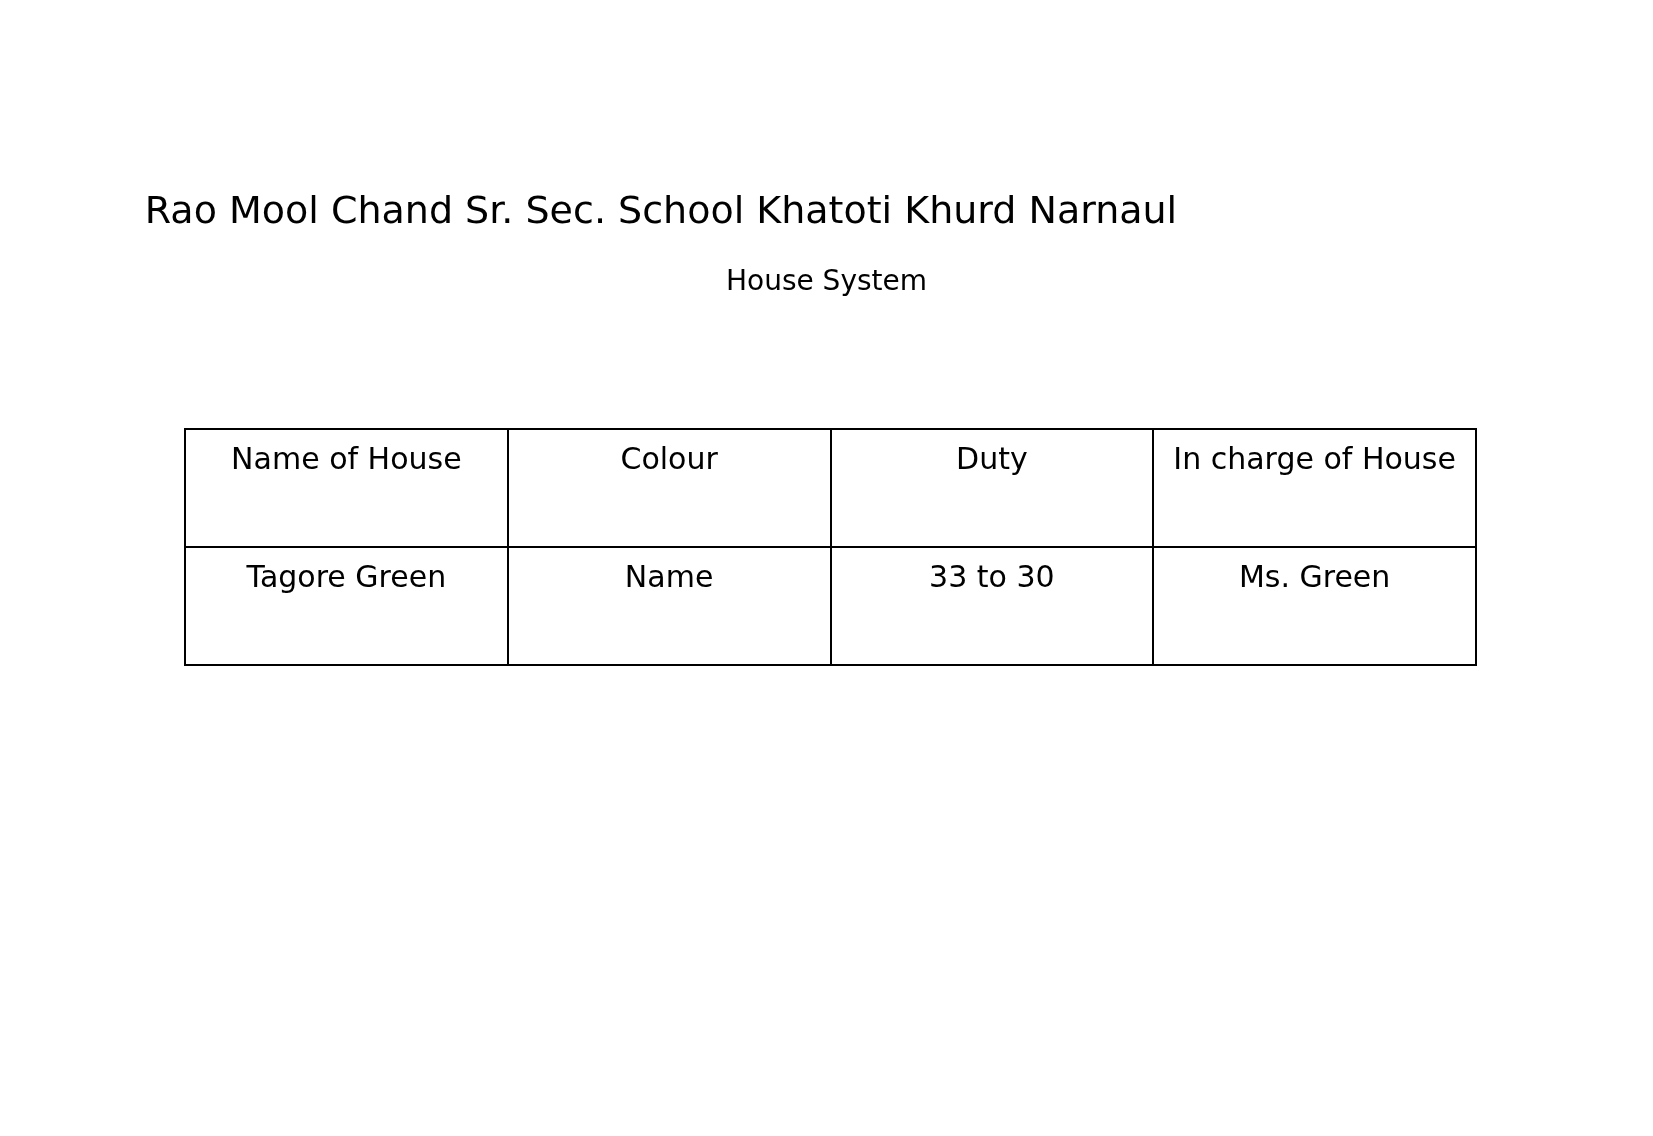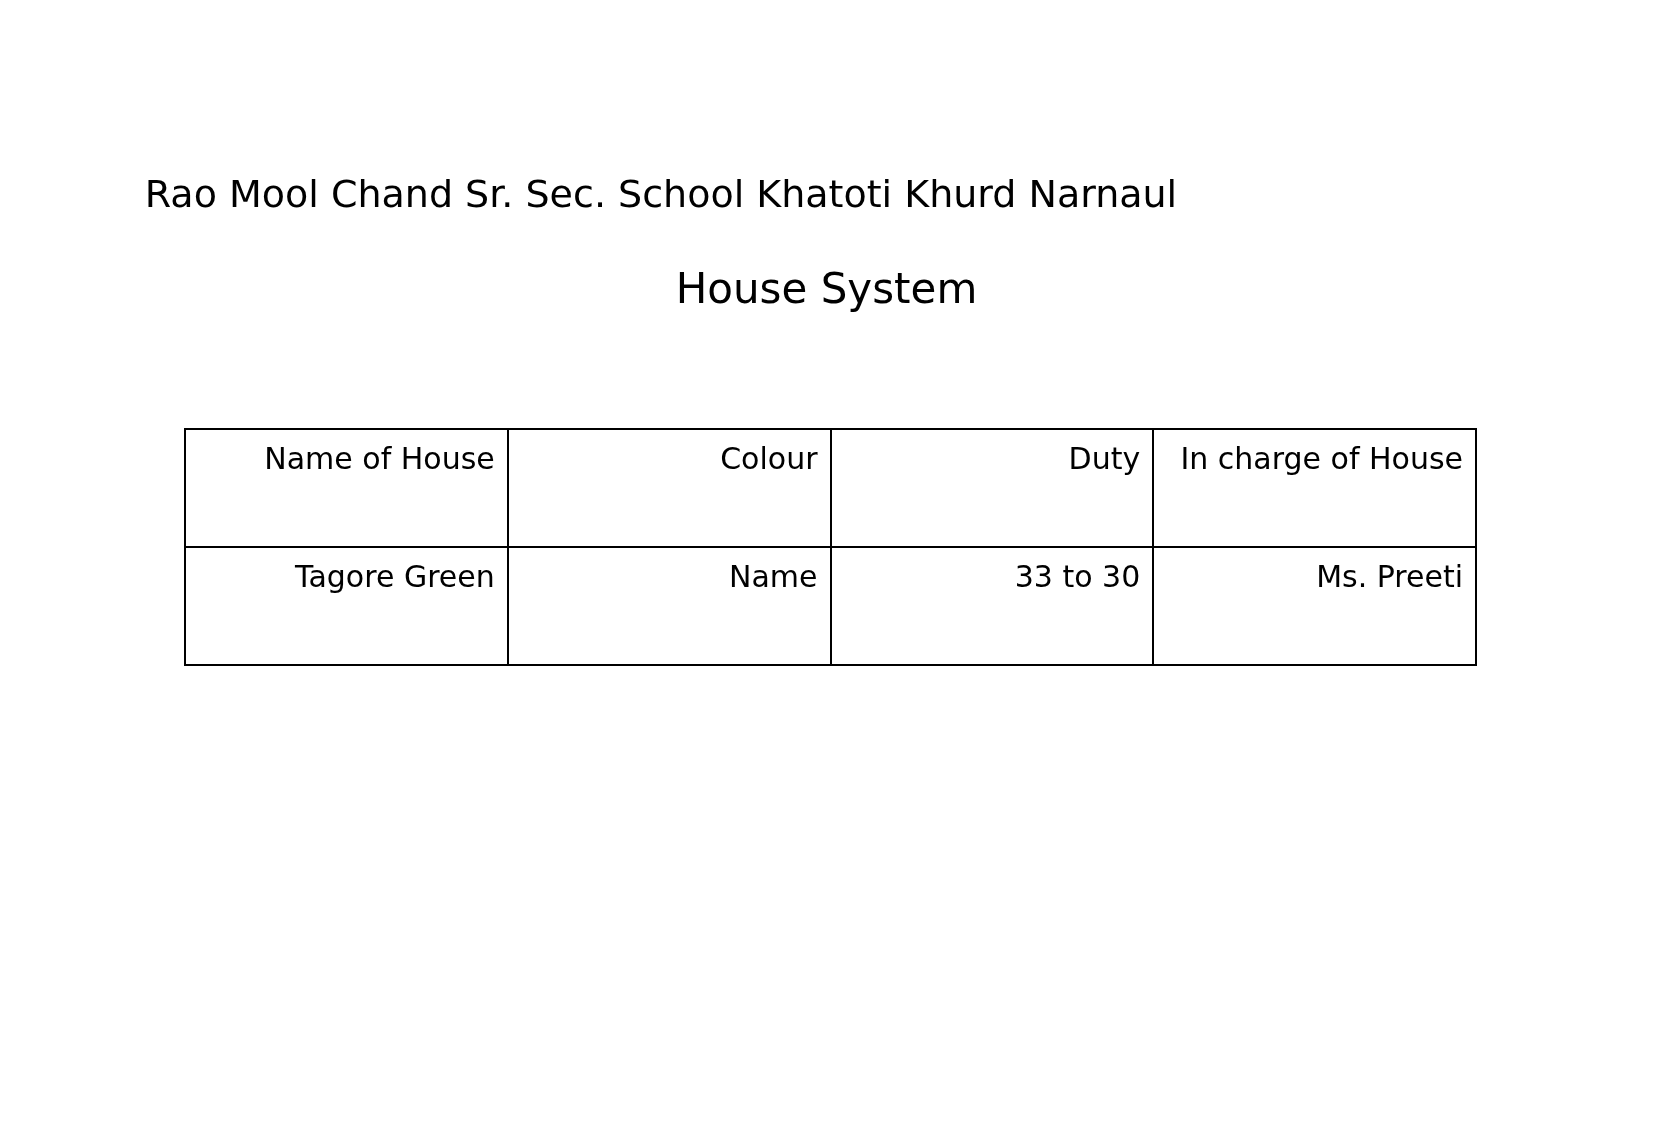--- a/index.html
+++ b/index.html
@@ -10,54 +10,54 @@
     width: 1653px;
     height: 1136px;
     background: #ffffff;
     color: #000000;
     font-family: "DejaVu Sans", sans-serif;
     position: relative;
     overflow: hidden;
   }
   .doc-title {
     position: absolute;
-    top: 172px;
+    top: 188px;
     left: 0;
     width: 1322px;
     text-align: center;
     font-size: 38px;
     line-height: 1.2;
     white-space: pre;
   }
   .doc-subtitle {
     position: absolute;
     top: 264px;
     left: 0;
     width: 1653px;
     text-align: center;
-    font-size: 42px;
+    font-size: 28px;
     line-height: 1.2;
     white-space: pre;
   }
   table.house-table {
     position: absolute;
     left: 184px;
     top: 428px;
     width: 1293px;
     border-collapse: collapse;
     table-layout: fixed;
   }
   .house-table tr {
     height: 118px;
   }
   .house-table th,
   .house-table td {
     border: 2px solid #000000;
     vertical-align: top;
-    text-align: right;
+    text-align: center;
     font-weight: normal;
     font-size: 30px;
     line-height: 1.55;
     padding: 6px 12px;
     white-space: pre-wrap;
     overflow: hidden;
   }
 </style>
 </head>
 <body>
@@ -75,18 +75,18 @@
         <th>Colour</th>
         <th>Duty</th>
         <th>In charge of House</th>
       </tr>
     </thead>
     <tbody>
       <tr>
         <td>Tagore Green</td>
         <td>Name</td>
         <td>33 to 30</td>
-        <td>Ms. Preeti</td>
+        <td>Ms. Green</td>
       </tr>
     </tbody>
   </table>
 
 </div>
 
 </body></html>

